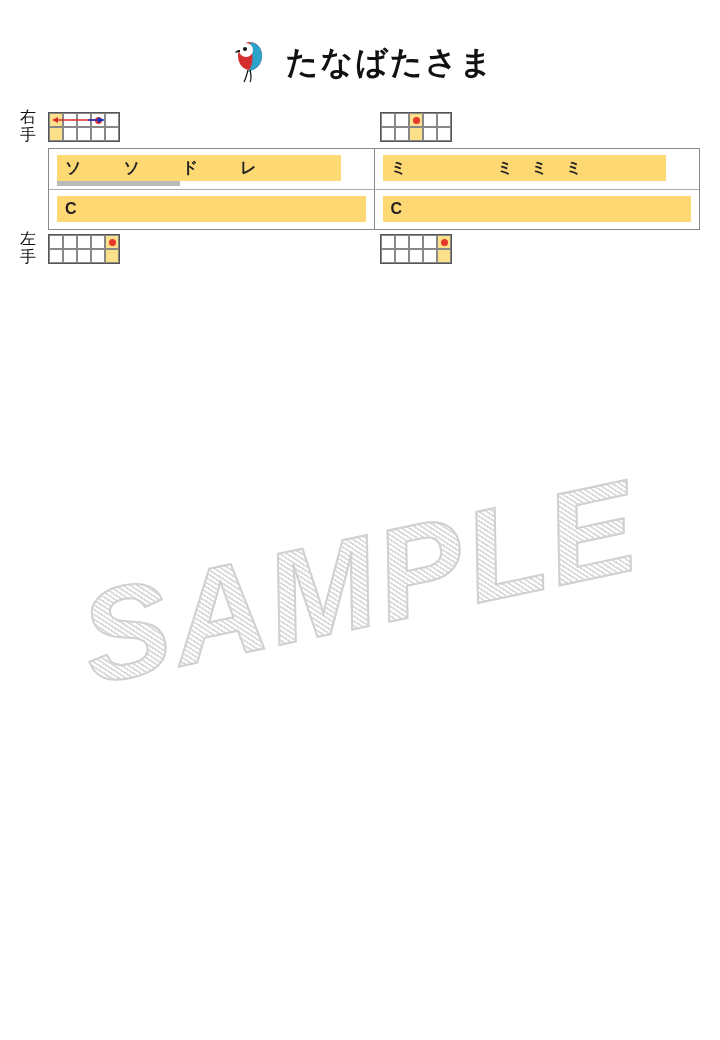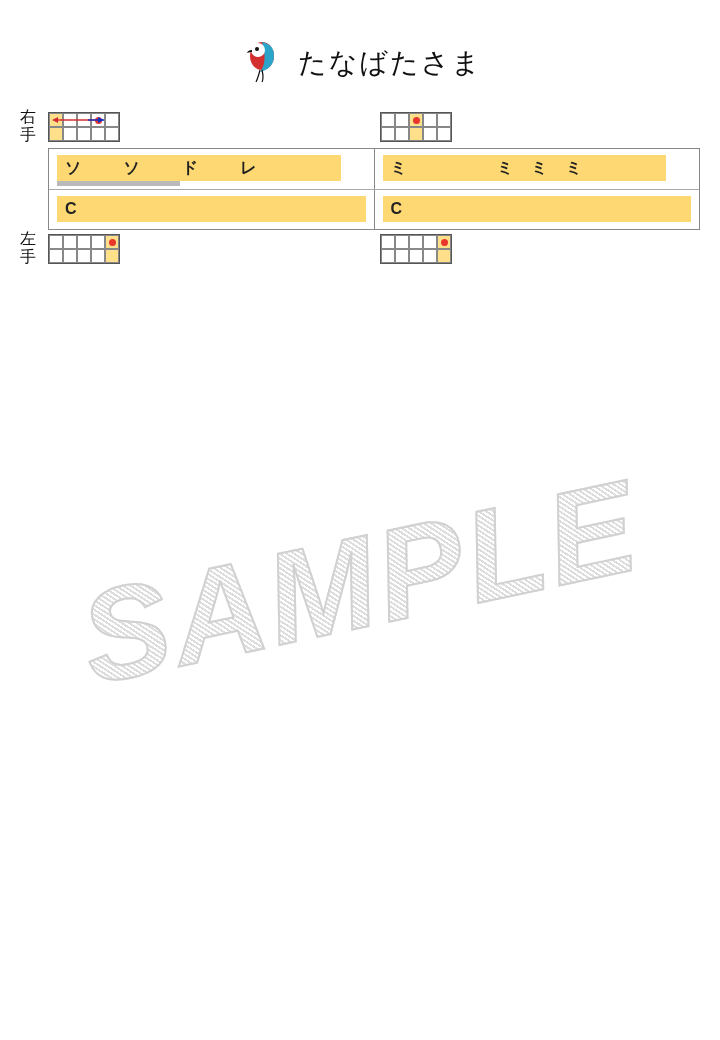--- a/index.html
+++ b/index.html
@@ -15,22 +15,22 @@
   }
   .header {
     display: flex;
     align-items: center;
     justify-content: center;
     gap: 14px;
     padding-top: 38px;
     padding-bottom: 20px;
   }
   .title {
-    font-size: 28px;
-    font-weight: 400;
+    font-size: 32px;
+    font-weight: 700;
     letter-spacing: 2px;
     color: #111;
   }
   .score-area {
     position: relative;
     margin: 0 20px;
   }
   .hand-label {
     position: absolute;
     font-size: 16px;

